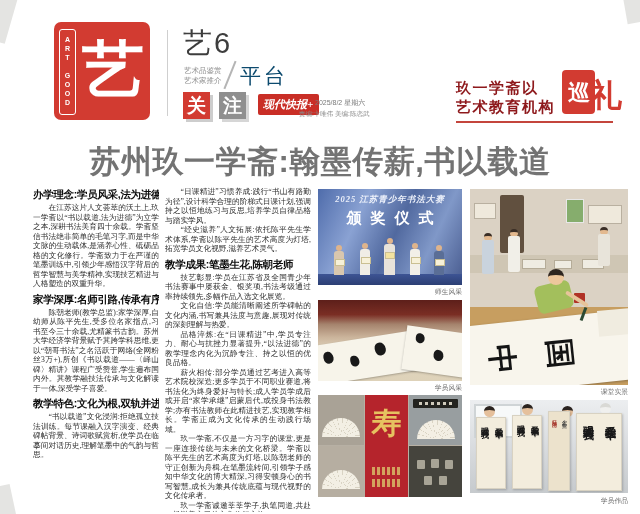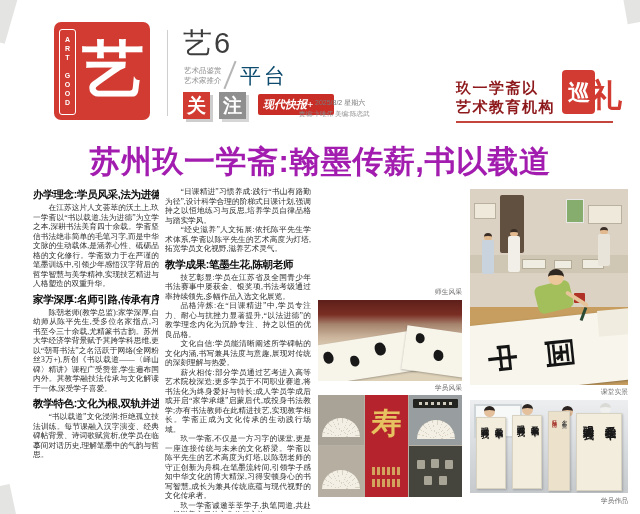--- a/index.html
+++ b/index.html
@@ -22,35 +22,35 @@
   .v-div{left:167px;top:30px;width:1px;height:86px;background:#cfcfcf;}
   .edition{left:183px;top:24px;font-size:29px;color:#3d3d3d;letter-spacing:2px;}
   .tagline{left:184px;top:66px;font-size:7.5px;color:#8d8d8d;line-height:9.5px;}
   .slash{left:229px;top:60px;width:2px;height:30px;background:#b5b5b5;transform:rotate(22deg);}
   .platform{left:240px;top:62px;font-size:21px;color:#0c4a6e;letter-spacing:3px;}
   .fbox{top:92px;width:27px;height:27px;color:#fff;font-size:19px;font-weight:900;
         text-align:center;line-height:27px;}
   .fbox1{left:183px;background:#d23b31;box-shadow:3px 3px 0 #cdcdcd;}
   .fbox2{left:219px;background:#8f8f8f;box-shadow:3px 3px 0 #d6d6d6;}
   .brand{left:258px;top:94px;background:#c92e26;color:#fff;font-size:11px;font-weight:bold;
-         font-style:italic;font-family:"Liberation Serif",serif;padding:3px 21px 3px 5px;border-radius:2px;}
+         font-style:italic;font-family:"Liberation Serif",serif;padding:3px 6px 3px 5px;border-radius:2px;}
   .date{left:315px;top:98px;font-size:7px;color:#7a7a7a;}
   .editors{left:299px;top:110px;font-size:6.5px;color:#8a8a8a;}
   .org{left:456px;top:79px;font-size:15px;font-weight:bold;color:#8e191c;line-height:19px;
        letter-spacing:1.5px;font-family:"Liberation Serif",serif;}
   .seal{left:562px;top:70px;width:52px;height:46px;}
   .seal-box{position:absolute;left:0;top:0;width:33px;height:44px;background:#d23b31;border-radius:4px;}
   .seal-xun{position:absolute;left:1px;top:8px;width:32px;text-align:center;color:#fff;
             font-size:22px;font-weight:bold;}
   .seal-li{position:absolute;left:28px;top:4px;color:#d23b31;font-size:32px;font-weight:bold;}
   .org-line{left:456px;top:121px;width:157px;height:2px;background:#c4453c;}
 
   
   .headline{left:30px;top:141px;width:580px;text-align:center;font-size:31px;font-weight:900;
-            color:#a21caf;letter-spacing:0.5px;white-space:nowrap;}
+            color:#737373;letter-spacing:0.5px;white-space:nowrap;}
 
   
   .col{top:187px;height:325px;overflow:hidden;text-align:justify;font-size:7.7px;
        line-height:9.5px;color:#2e2e2e;font-family:"Liberation Serif",serif;}
   .col1{left:33px;width:126px;}
   .col2{left:165px;width:146px;}
   .col p{margin:0;text-indent:2em;}
   .sec-head{font-size:10.5px;font-weight:900;color:#0c0c0c;line-height:14px;margin:3px 0 2px;
             text-align:left;white-space:nowrap;letter-spacing:-0.3px;
             font-family:"Liberation Sans",sans-serif;}
@@ -190,27 +190,47 @@
     <div class="sec-head">教学特色:文化为根,双轨并进</div>
     <p>“书以载道”文化浸润:拒绝孤立技法训练。每节课融入汉字演变、经典碑帖背景、诗词歌赋赏析,使学员在临摹间对话历史,理解笔墨中的气韵与哲思。</p>
 
   </div>
 
   <div class="abs col col2">
     <p>“日课精进”习惯养成:践行“书山有路勤为径”,设计科学合理的阶梯式日课计划,强调持之以恒地练习与反思,培养学员自律品格与踏实学风。</p>
     <p>“经史滋养”人文拓展:依托陈平先生学术体系,学斋以陈平先生的艺术高度为灯塔,拓宽学员文化视野,滋养艺术灵气。</p>
     <div class="sec-head">教学成果:笔墨生花,陈朝老师</div>
     <p>技艺彰显:学员在江苏省及全国青少年书法赛事中屡获金、银奖项,书法考级通过率持续领先,多幅作品入选文化展览。</p>
+    <p>文化自信:学员能清晰阐述所学碑帖的文化内涵,书写兼具法度与意趣,展现对传统的深刻理解与热爱。</p>
     <p>品格淬炼:在“日课精进”中,学员专注力、耐心与抗挫力显著提升,“以法进德”的教学理念内化为沉静专注、持之以恒的优良品格。</p>
-    <p>文化自信:学员能清晰阐述所学碑帖的文化内涵,书写兼具法度与意趣,展现对传统的深刻理解与热爱。</p>
     <p>薪火相传:部分学员通过艺考进入高等艺术院校深造;更多学员于不同职业赛道,将书法化为终身爱好与特长;成人学员学成后或开启“家学承继”启蒙后代,或投身书法教学;亦有书法教师在此精进技艺,实现教学相长。学斋正成为文化传承的生动践行场域。</p>
     <p>玖一学斋,不仅是一方习字的课堂,更是一座连接传统与未来的文化桥梁。学斋以陈平先生的艺术高度为灯塔,以陈朝老师的守正创新为舟楫,在笔墨流转间,引领学子感知中华文化的博大精深,习得安顿身心的书写智慧,成长为兼具传统底蕴与现代视野的文化传承者。</p>
     <p>玖一学斋诚邀莘莘学子,执笔同道,共赴一场滋养心灵的文化修行之旅。</p>
   </div>
 
+  <div class="abs ph1">
+    <div class="ph1-banner">2025 江苏青少年书法大赛</div>
+    <div class="ph1-title">颁奖仪式</div>
+    <div class="stage"></div>
+    <div class="person" style="left:16px;width:10px;height:24px;background:#d9c7ae;">
+        <span class="cert"></span>
+      </div>
+    <div class="person" style="left:42px;width:10px;height:26px;background:#f0ede6;">
+        <span class="cert"></span>
+      </div>
+    <div class="person" style="left:66px;width:11px;height:31px;background:#e8e3da;">
+        <span class="cert" style="background:#f3e3a0;"></span>
+      </div>
+    <div class="person" style="left:92px;width:10px;height:26px;background:#f2efe8;">
+        <span class="cert"></span>
+      </div>
+    <div class="person" style="left:116px;width:10px;height:24px;background:#5a6e96;">
+        <span class="cert"></span>
+      </div>
+  </div>
   <div class="cap" style="left:318px;top:287px;width:144px;">师生风采</div>
 
   <div class="abs ph2">
     <div class="sheet sheet1">
       <span class="blob" style="left:14px;top:8px;width:10px;height:12px;"></span>
       <span class="blob" style="left:40px;top:16px;width:9px;height:11px;"></span>
       <span class="blob" style="left:66px;top:7px;width:11px;height:13px;"></span>
     </div>
     <div class="sheet sheet2">
       <span class="blob" style="left:10px;top:6px;width:9px;height:10px;"></span>

